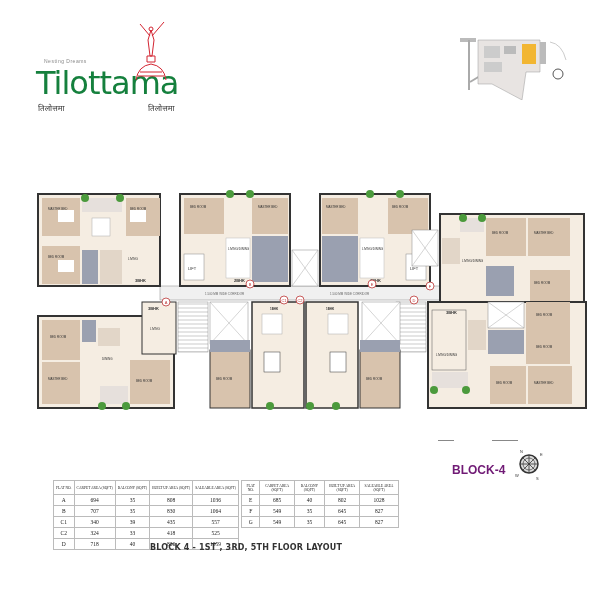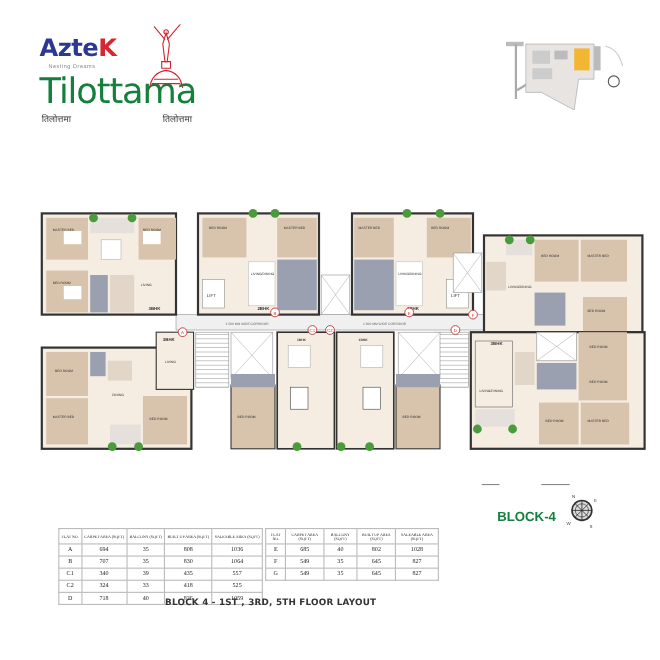--- a/index.html
+++ b/index.html
@@ -16,39 +16,38 @@
   .hindi-2 { position: absolute; left: 118px; top: 82px; font-size: 8px; color: #333; }
   .statue { position: absolute; left: 100px; top: 2px; width: 42px; height: 60px; }
 
   
   .keyplan { position: absolute; left: 440px; top: 30px; width: 130px; height: 70px; }
 
   
   .floorplan { position: absolute; left: 30px; top: 190px; width: 560px; height: 230px; }
 
   
-  .block-label { position: absolute; left: 452px; top: 463px; font: bold 12px "Liberation Sans", sans-serif; color: #15803d; }
+  .block-label { position: absolute; left: 452px; top: 463px; font: bold 12px "Liberation Sans", sans-serif; color: #701a75; }
   .compass { position: absolute; left: 512px; top: 447px; width: 34px; height: 34px; }
   .dash { position: absolute; top: 440px; height: 1px; background: #888; }
 
   
   table { position: absolute; border-collapse: collapse; font-family: "Liberation Serif", serif; }
   td, th { border: 1px solid #bbb; text-align: center; font-size: 5px; height: 11px; color: #222; padding: 0 2px; font-weight: normal; }
   th { font-size: 3.6px; line-height: 4px; height: 14px; text-transform: uppercase; }
   tbody td { font-size: 5.5px; }
   .t1 { left: 53px; top: 480px; width: 186px; }
   .t2 { left: 241px; top: 480px; width: 158px; }
 
   .caption { position: absolute; left: 150px; top: 543px; font: bold 8px "DejaVu Sans", sans-serif; color: #333; letter-spacing: 0.2px; }
 </style>
 </head>
 <body>
 
 <div class="logo">
-  <div class="brand"><span>Azte</span><span class="k">K</span></div>
   <div class="tagline">Nesting Dreams</div>
   <div class="title">Tilottama</div>
   <div class="hindi-1">तिलोत्तमा</div>
   <div class="hindi-2">तिलोत्तमा</div>
   <svg class="statue" viewBox="0 0 42 60">
     <g fill="none" stroke="#d32431" stroke-width="1">
       <path d="M21 8 L18 18 L20 34 L22 34 L24 18 Z"></path>
       <path d="M20 14 L10 2 M22 14 L34 0"></path>
       <circle cx="21" cy="7" r="2"></circle>
       <path d="M17 34 h8 v6 h-8 z"></path>

